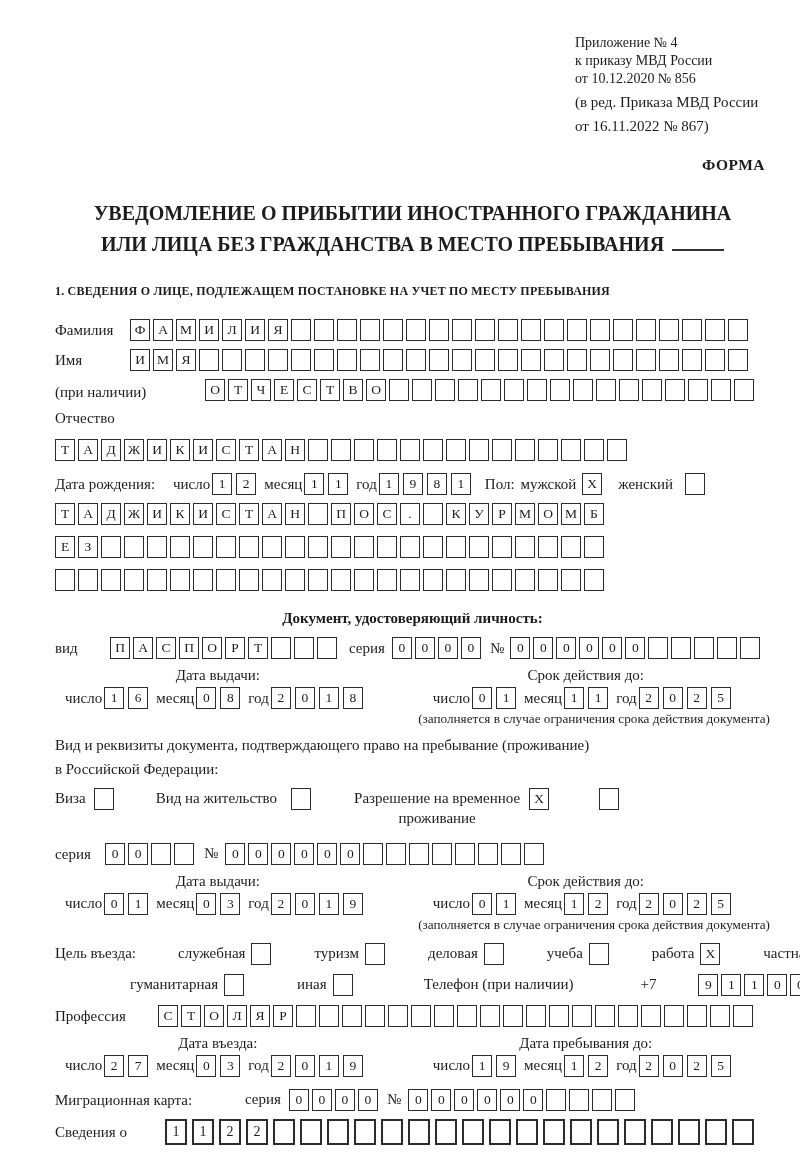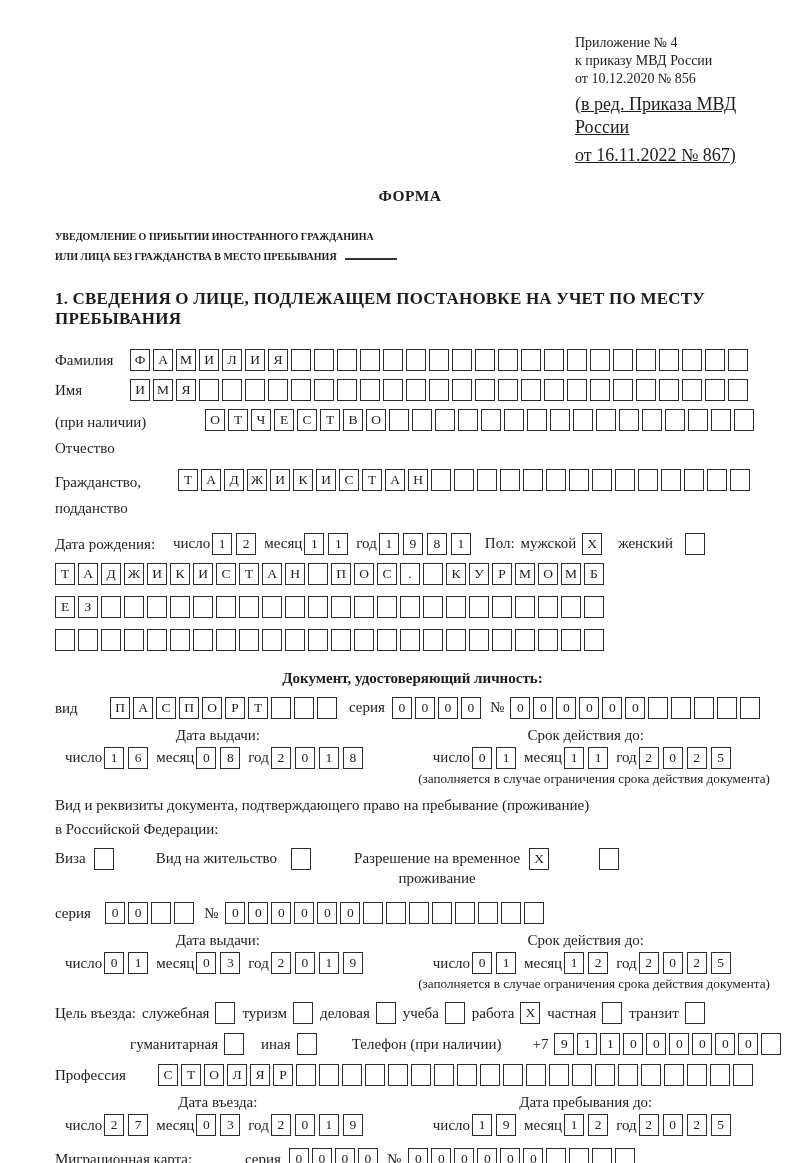--- a/index.html
+++ b/index.html
@@ -5,25 +5,25 @@
   html,body{margin:0;padding:0;background:#fff;}
   body{
     width:800px;min-height:1163px;
     font-family:"Liberation Serif","DejaVu Serif",serif;
     color:#1c1c1c;font-size:15px;
   }
   .page{box-sizing:border-box;width:800px;min-height:1163px;padding:34px 30px 18px 55px;}
 
   
   .annex{width:195px;margin-left:auto;line-height:1.28;font-size:14px;}
-  .annex .note{font-size:18px;margin-top:5px;text-decoration:underline;}
-  .forma{ text-align:center;font-weight:bold;font-size:15.5px;margin:20px 5px 0 0;letter-spacing:.5px;}
-  .title{text-align:left;font-weight:bold;font-size:10px;margin-top:24px;line-height:1.55;}
+  .annex .note{font-size:15px;margin-top:5px;}
+  .forma{ text-align:right;font-weight:bold;font-size:15.5px;margin:20px 5px 0 0;letter-spacing:.5px;}
+  .title{text-align:center;font-weight:bold;font-size:20px;margin-top:24px;line-height:1.55;}
   .title-underline{display:inline-block;width:52px;border-bottom:2px solid #333;height:14px;margin-left:8px;}
-  .section{font-weight:bold;font-size:17px;margin:24px 0 20px 0;letter-spacing:.2px;}
+  .section{font-weight:bold;font-size:12px;margin:24px 0 20px 0;letter-spacing:.2px;}
 
   
   .row{display:flex;align-items:flex-start;margin-bottom:8px;}
   .row.vcenter{align-items:center;}
   .lbl{flex:none;line-height:22px;}
   .lbl2 div{line-height:26px;}
   .boxes{display:flex;gap:3px;flex:none;}
   .cell{
     box-sizing:border-box;flex:none;width:20px;height:22px;
     border:1.7px solid #2c2c2c;display:flex;align-items:center;justify-content:center;
@@ -57,21 +57,21 @@
 
   
   .permit-row{display:flex;align-items:flex-start;margin:10px 0 14px 0;gap:26px;}
   .permit-item{display:flex;align-items:flex-start;margin-right:14px;}
   .permit-item .txt{line-height:1.35;}
   .permit-item .txt.c{text-align:center;}
   .pw170{width:168px;}
   .pw175{width:172px;}
   .permit-item .checkbox{margin-left:8px;margin-top:0;}
 
-  .purpose-row{display:flex;align-items:center;flex-wrap:nowrap;margin-bottom:9px;}
+  .purpose-row{display:flex;align-items:center;flex-wrap:nowrap;margin-bottom:9px;gap:36px;}
   .purpose-row .pi{display:flex;align-items:center;margin-right:5px;white-space:nowrap;}
   .purpose-row .pi span.t{margin-right:4px;}
 
   .indent130{margin-left:75px;}
   .gap-top{margin-top:12px;}
 </style>
 </head>
 <body>
 
 <div class="page">
@@ -186,24 +186,20 @@
         <span class="cell"></span>
         <span class="cell"></span>
         <span class="cell"></span>
         <span class="cell"></span>
         <span class="cell"></span>
         <span class="cell"></span>
       </span>
   </div>
 
   <div class="row">
-    <div class="lbl lbl2 w123">
-      <div>Гражданство,</div>
-      <div>подданство</div>
-    </div>
     <span class="boxes">
         <span class="cell">Т</span>
         <span class="cell">А</span>
         <span class="cell">Д</span>
         <span class="cell">Ж</span>
         <span class="cell">И</span>
         <span class="cell">К</span>
         <span class="cell">И</span>
         <span class="cell">С</span>
         <span class="cell">Т</span>

